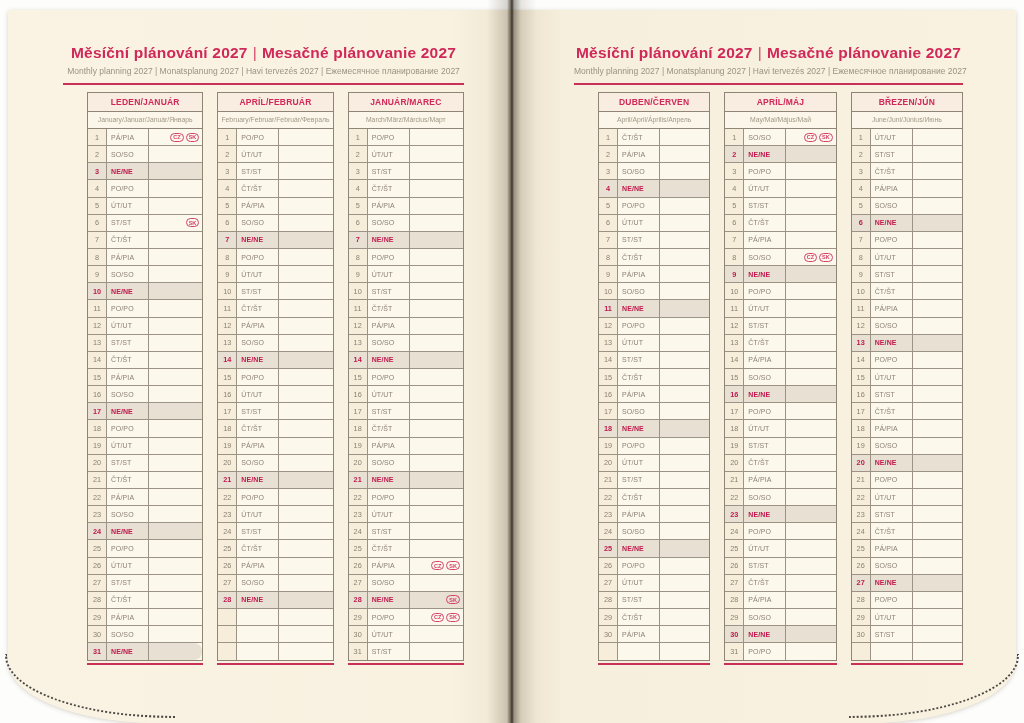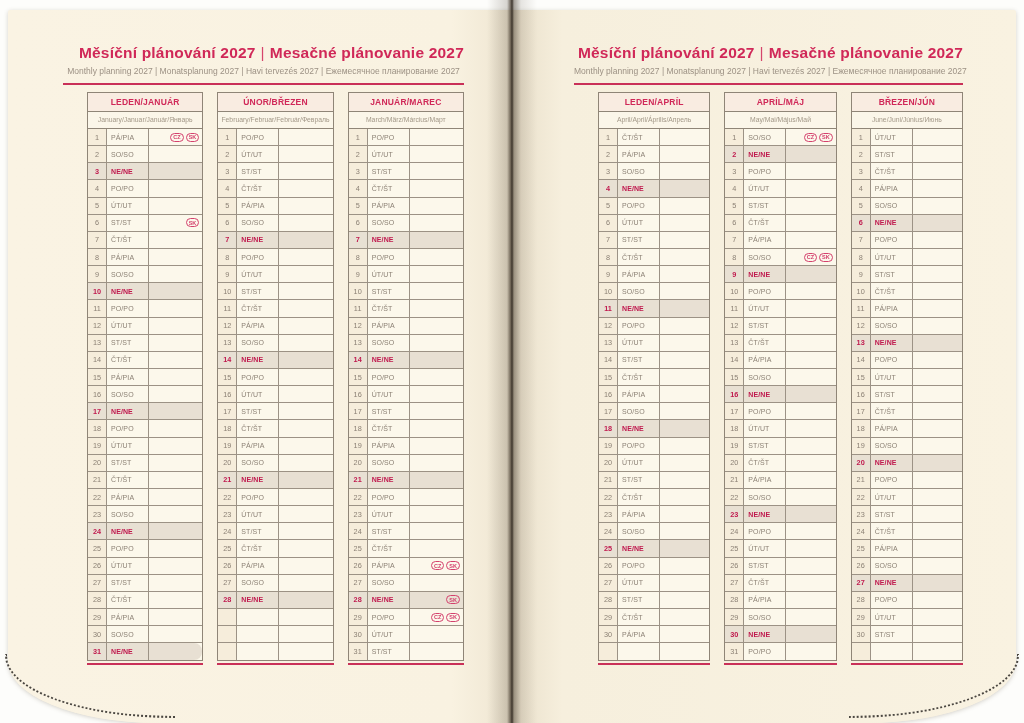--- a/index.html
+++ b/index.html
@@ -25,21 +25,21 @@
     background:linear-gradient(90deg,
       rgba(59,48,35,0) 0%,
       rgba(59,48,35,.20) 40%,
       rgba(59,48,35,.70) 47%,
       rgba(40,32,24,.90) 50%,
       rgba(59,48,35,.45) 54%,
       rgba(59,48,35,.12) 68%,
       rgba(59,48,35,0) 100%);
   }
   .p-title{
-    text-align:right;color:#d02858;font-weight:bold;
+    text-align:center;color:#d02858;font-weight:bold;
     font-size:15.5px;line-height:20px;letter-spacing:.2px;white-space:nowrap;
   }
   .p-title .sep{font-weight:normal;padding:0 5px;opacity:.85;}
   .p-sub{
     text-align:center;color:#9c9184;font-size:8.5px;line-height:11px;margin-top:3px;white-space:nowrap;
   }
   .p-rule{height:2px;background:#c93058;margin-top:6px;}
   .months{display:flex;gap:14px;margin-top:7px;padding-left:24px;}
   .month{flex:1;min-width:0;}
   .m-box{border:1px solid #8f8577;background:#fcf8eb;}
@@ -252,21 +252,21 @@
             <div class="row sun">
               <div class="c-num">31</div>
               <div class="c-day">NE/NE</div>
               <div class="c-note"></div>
             </div>
           </div>
           <div class="m-underline"></div>
         </div>
         <div class="month">
           <div class="m-box">
-            <div class="m-head">ÚNOR/BŘEZEN</div>
+            <div class="m-head">APRÍL/FEBRUÁR</div>
             <div class="m-langs">February/Februar/Február/Февраль</div>
             <div class="row">
               <div class="c-num">1</div>
               <div class="c-day">PO/PO</div>
               <div class="c-note"></div>
             </div>
             <div class="row">
               <div class="c-num">2</div>
               <div class="c-day">ÚT/UT</div>
               <div class="c-note"></div>
@@ -594,21 +594,21 @@
 
   <div class="page right">
     <div class="p-title">
       <span>Měsíční plánování 2027</span><span class="sep">|</span><span>Mesačné plánovanie 2027</span>
     </div>
     <div class="p-sub">Monthly planning 2027 | Monatsplanung 2027 | Havi tervezés 2027 | Ежемесячное планирование 2027</div>
     <div class="p-rule"></div>
     <div class="months" id="months-right">
         <div class="month">
           <div class="m-box">
-            <div class="m-head">LEDEN/APRÍL</div>
+            <div class="m-head">DUBEN/ČERVEN</div>
             <div class="m-langs">April/April/Április/Апрель</div>
             <div class="row">
               <div class="c-num">1</div>
               <div class="c-day">ČT/ŠT</div>
               <div class="c-note"></div>
             </div>
             <div class="row">
               <div class="c-num">2</div>
               <div class="c-day">PÁ/PIA</div>
               <div class="c-note"></div>

